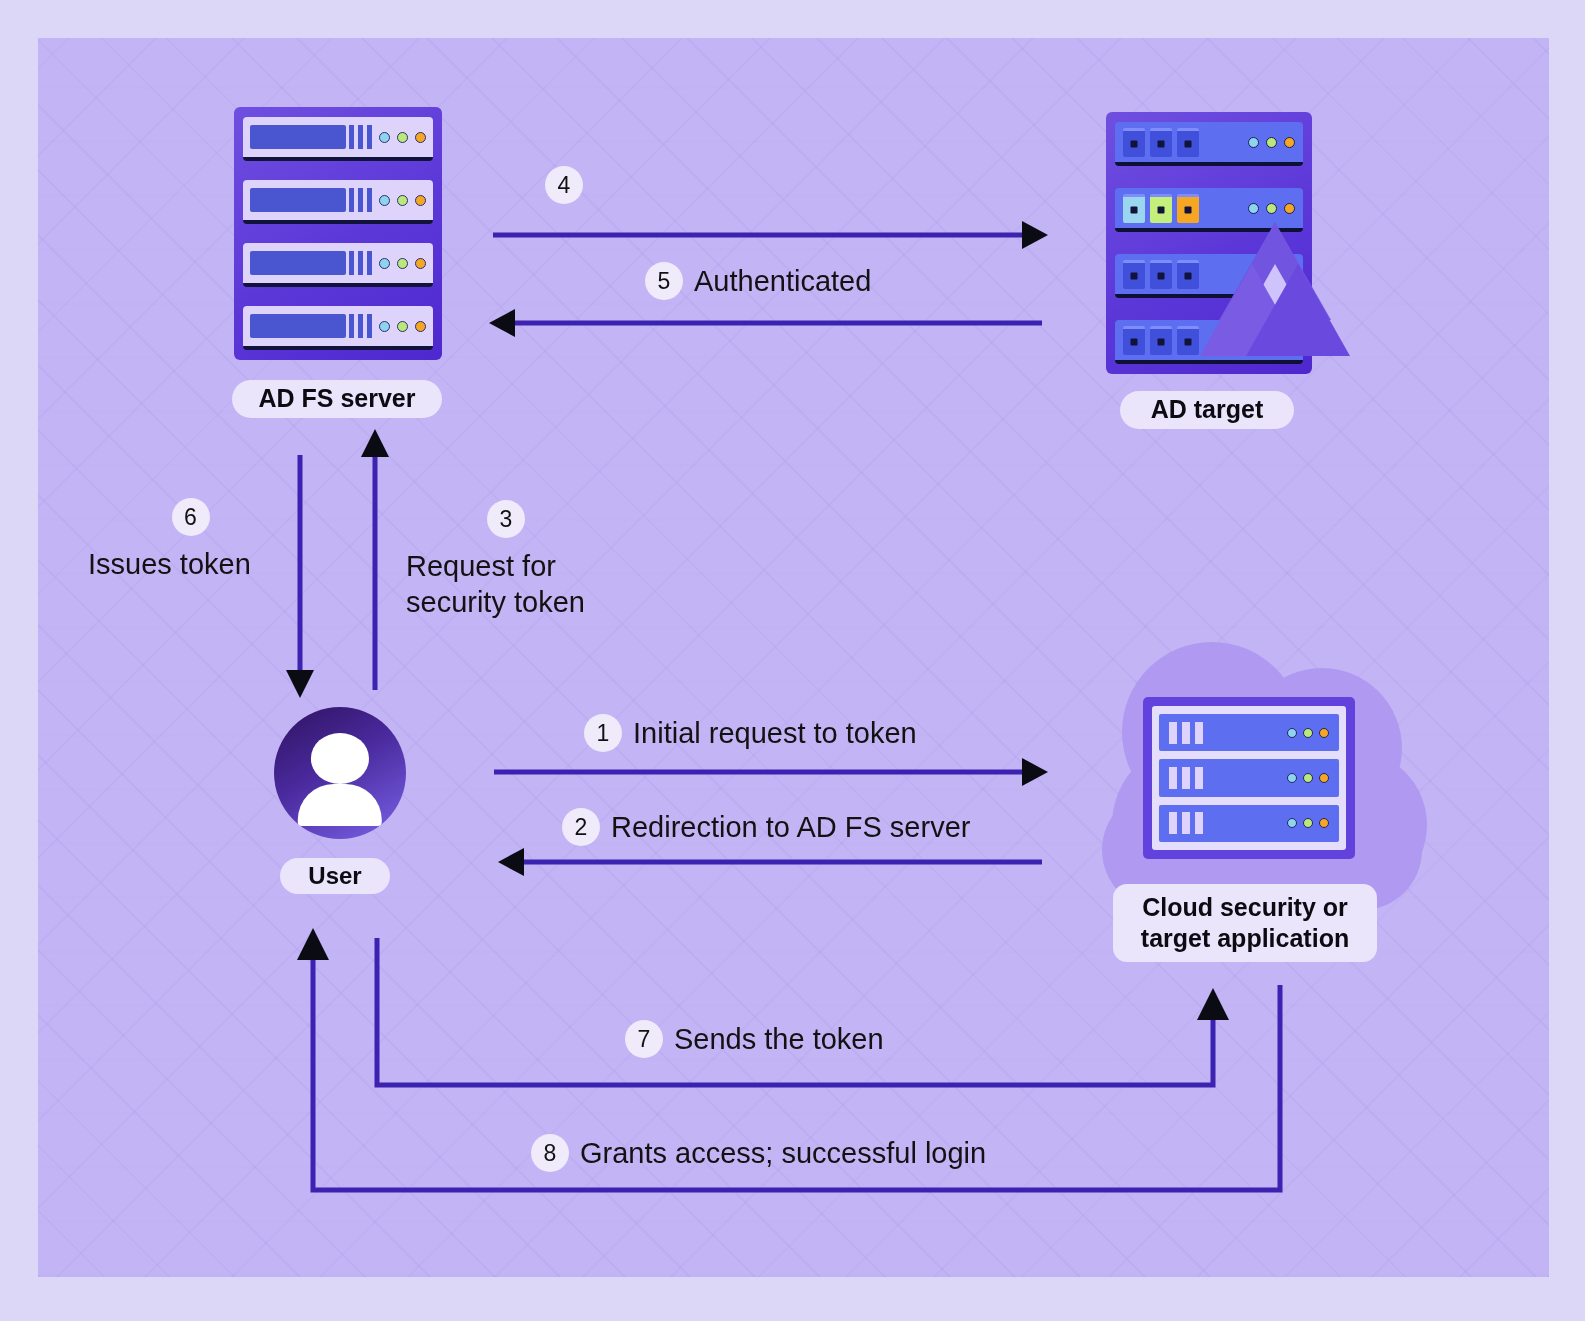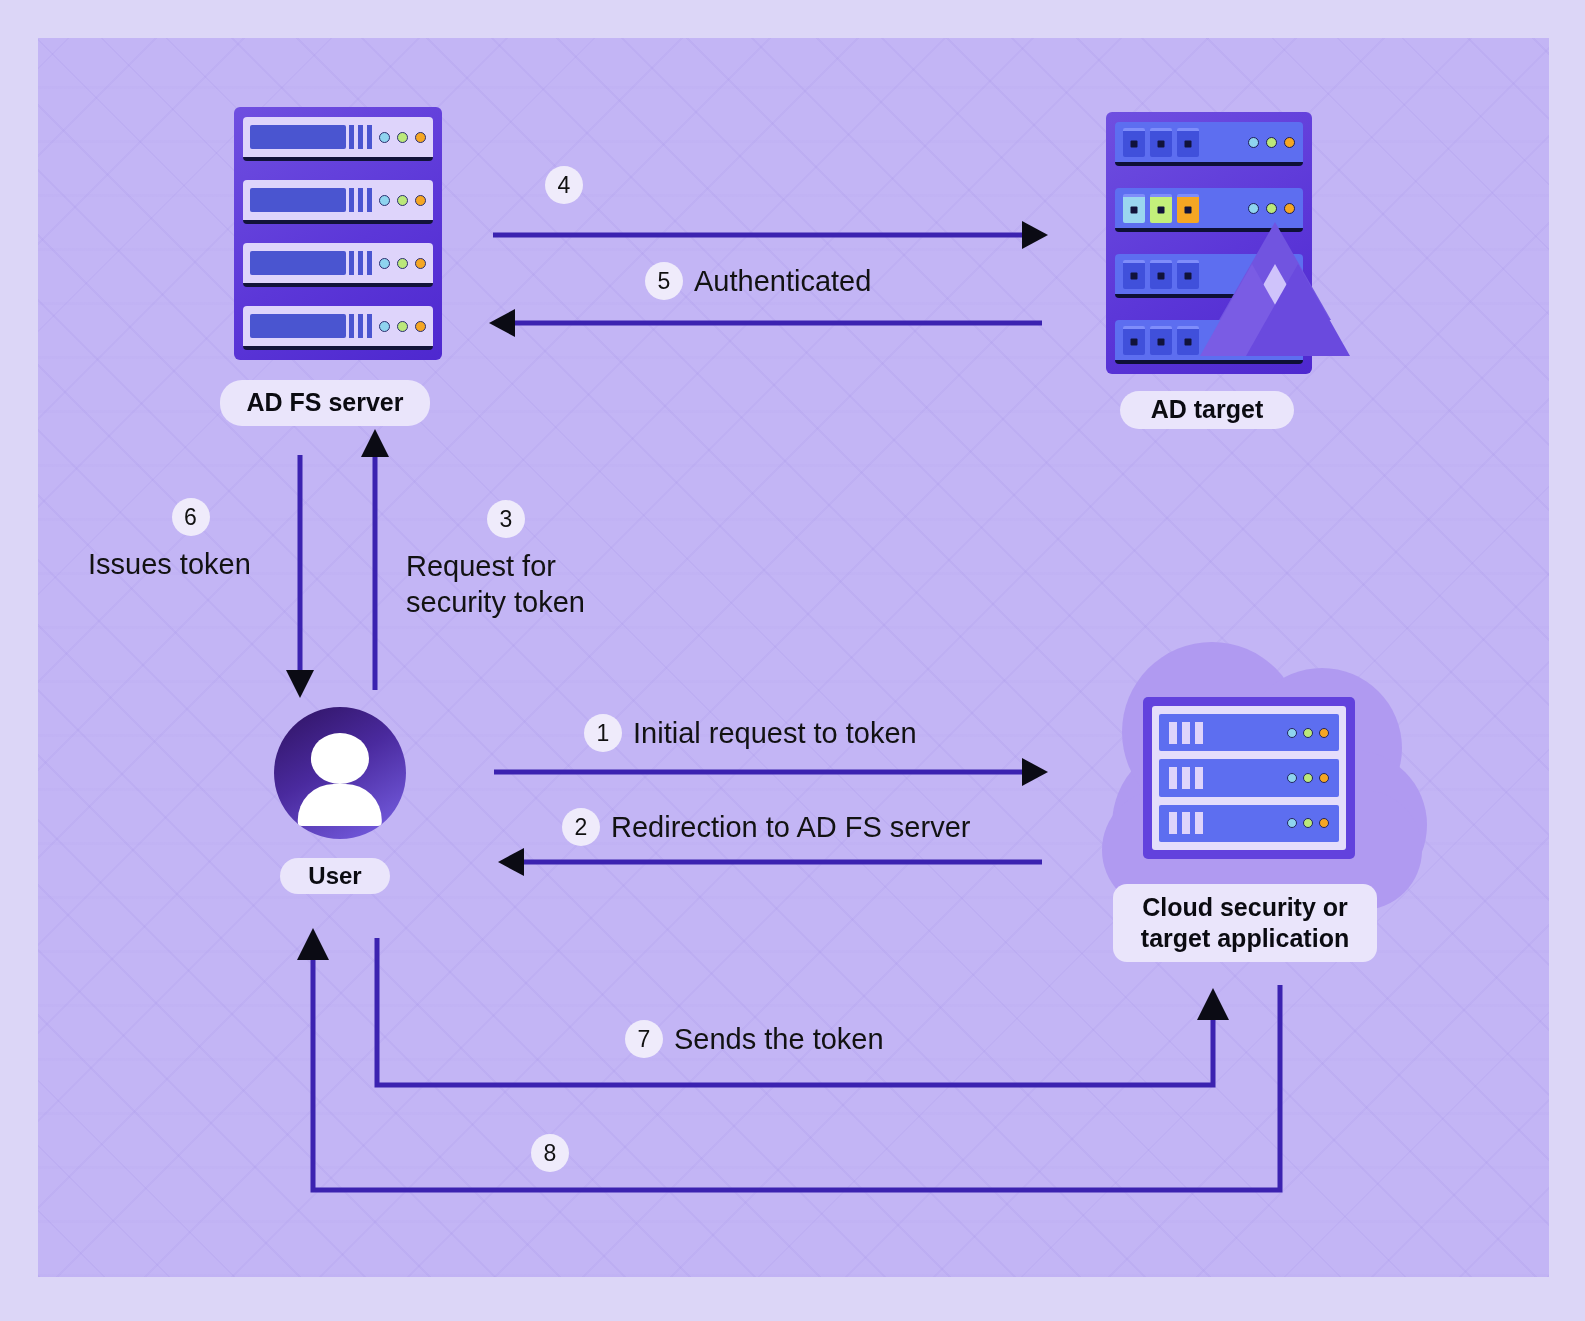--- a/index.html
+++ b/index.html
@@ -238,21 +238,21 @@
             <i></i>
           </span>
         <span class="leds">
             <b class="led-b"></b>
             <b class="led-g"></b>
             <b class="led-o"></b>
           </span>
       </div>
     </div>
   </div>
-  <div class="pill" style="left:220px;top:380px;width:210px;height:46px;font-size:25px;">
+  <div class="pill" style="left:232px;top:380px;width:210px;height:38px;font-size:25px;">
     <span>AD FS server</span>
   </div>
 
   <div class="rack ad" style="left:1106px;top:112px;width:206px;height:262px;">
     <div class="rack-body">
       <div class="unit">
         <span class="bays">
             <i></i>
             <i></i>
             <i></i>
@@ -393,15 +393,16 @@
     <span class="cap">Redirection to AD FS server</span>
   </div>
 
   <div class="step" style="left:625px;top:1020px;">
     <span class="badge">7</span>
     <span class="cap">Sends the token</span>
   </div>
 
   <div class="step" style="left:531px;top:1134px;">
     <span class="badge">8</span>
+    <span class="cap">Grants access; successful login</span>
   </div>
 
 </div>
 
 </body></html>

